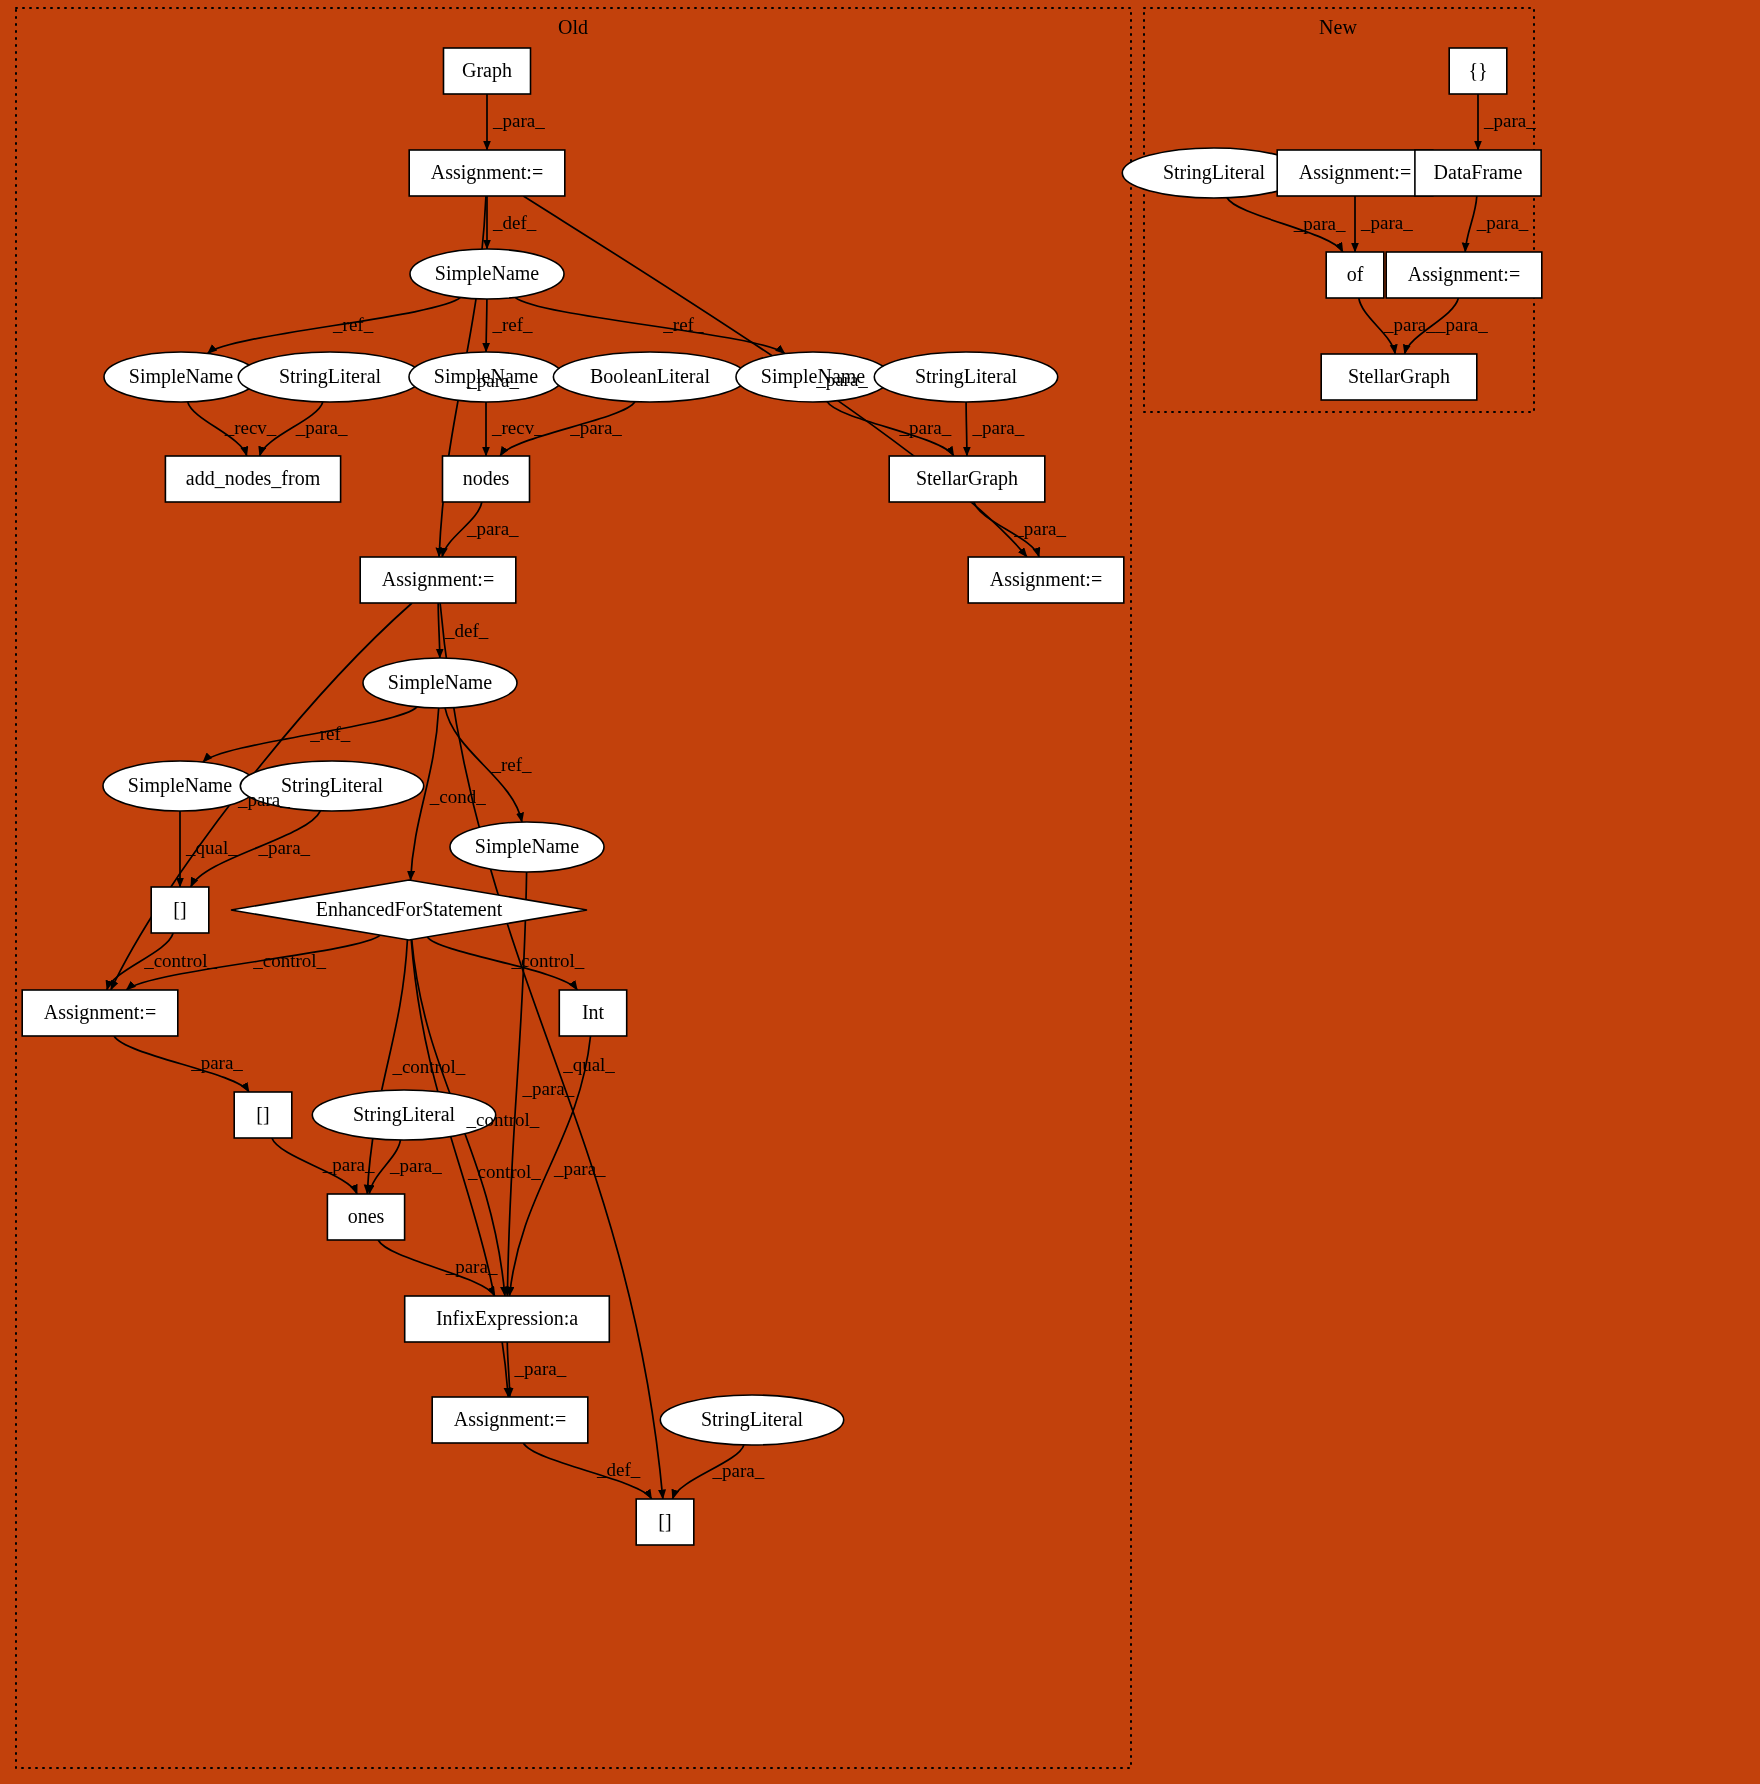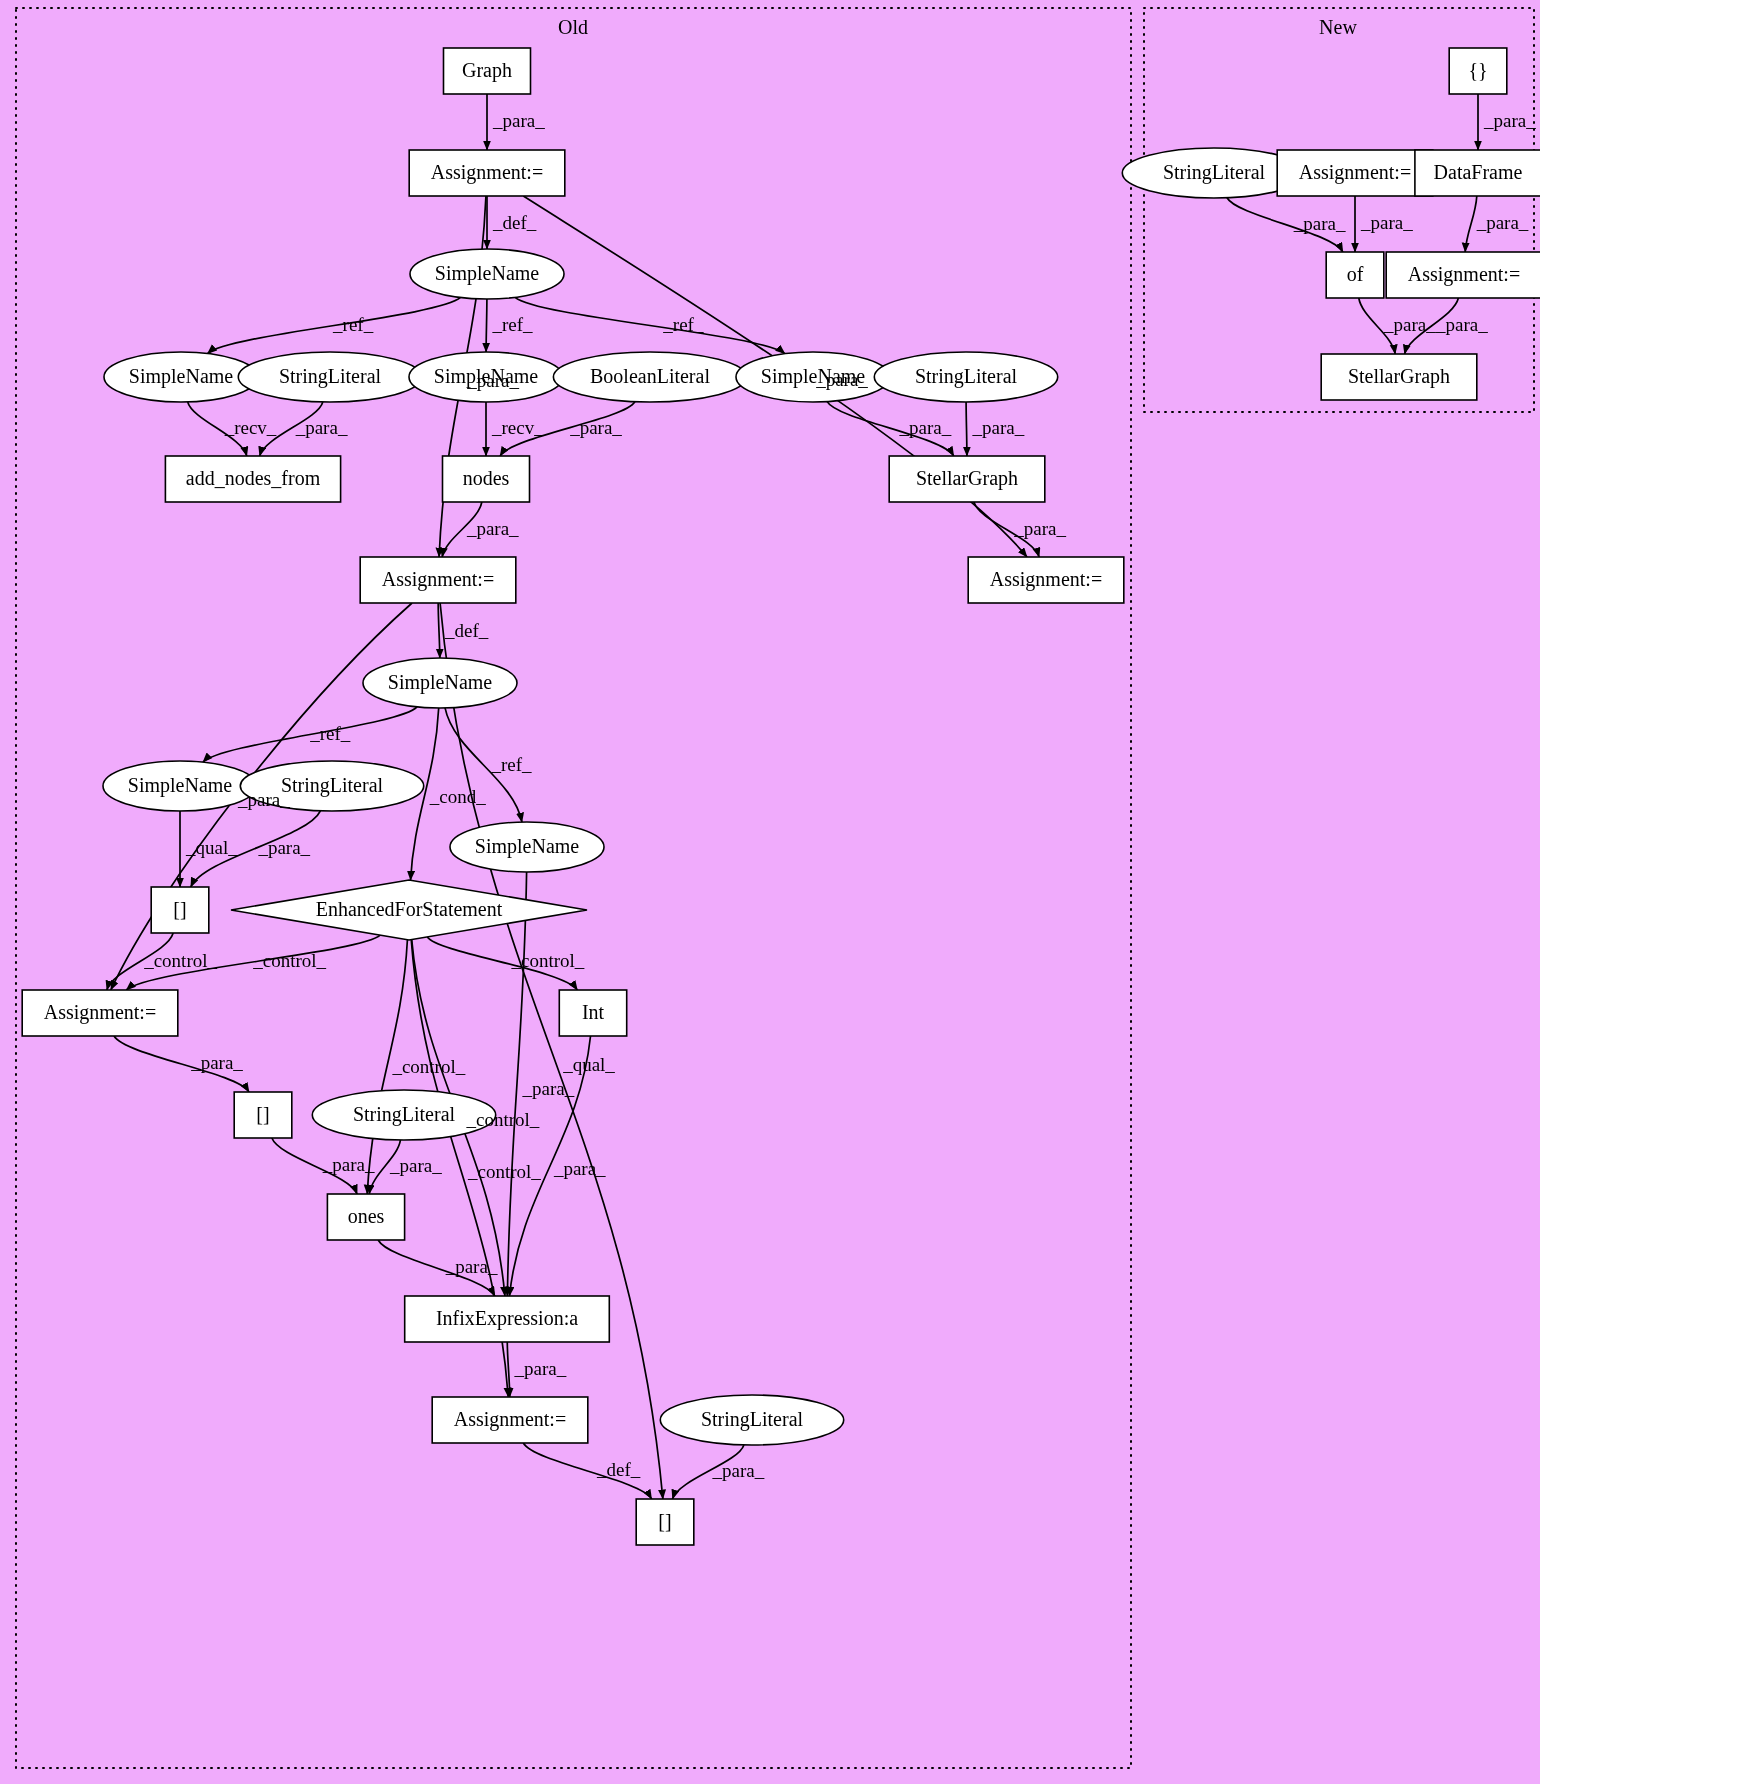--- a/index.html
+++ b/index.html
@@ -5,24 +5,24 @@
   html, body {
     margin: 0;
     padding: 0;
     background: #ffffff;
   }
   body {
     font-family: "Liberation Serif", "DejaVu Serif", serif;
   }
   #stage {
     position: relative;
-    width: 1540px;
+    width: 1760px;
     height: 1784px;
     overflow: hidden;
-    background: #f0abfc;
+    background: #c2410c;
   }
   svg#graph {
     position: absolute;
     left: 0;
     top: 0;
     width: 1760px;
     height: 1784px;
   }
   .cluster-box {
     fill: none;

